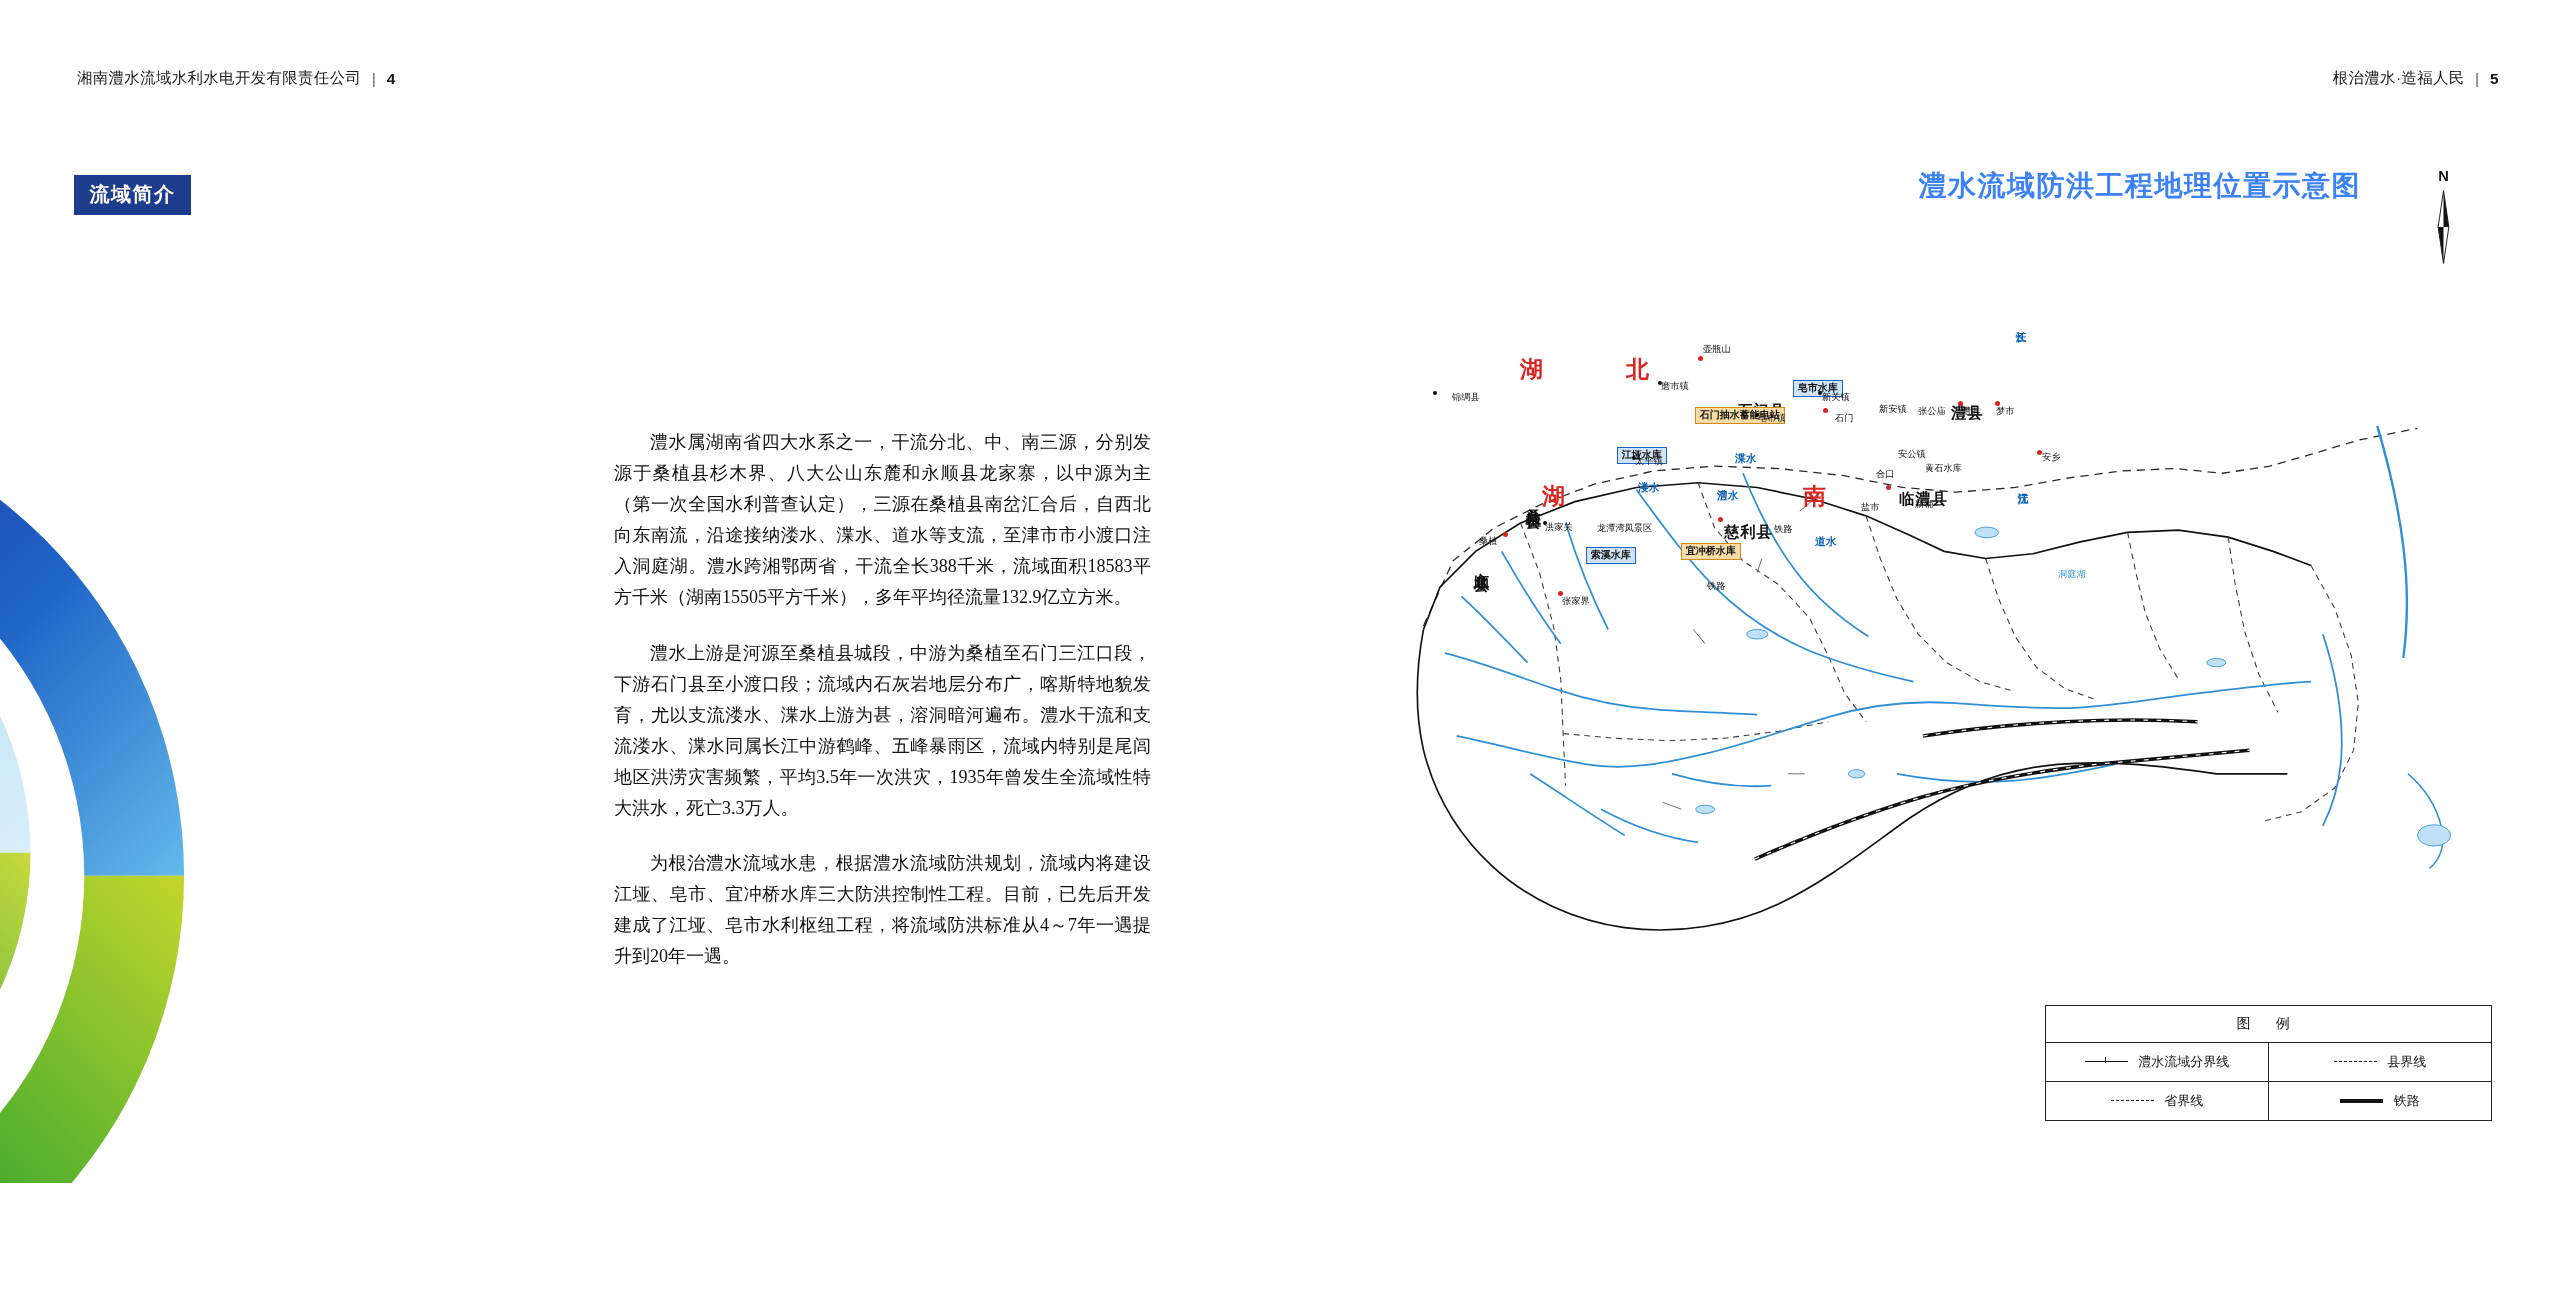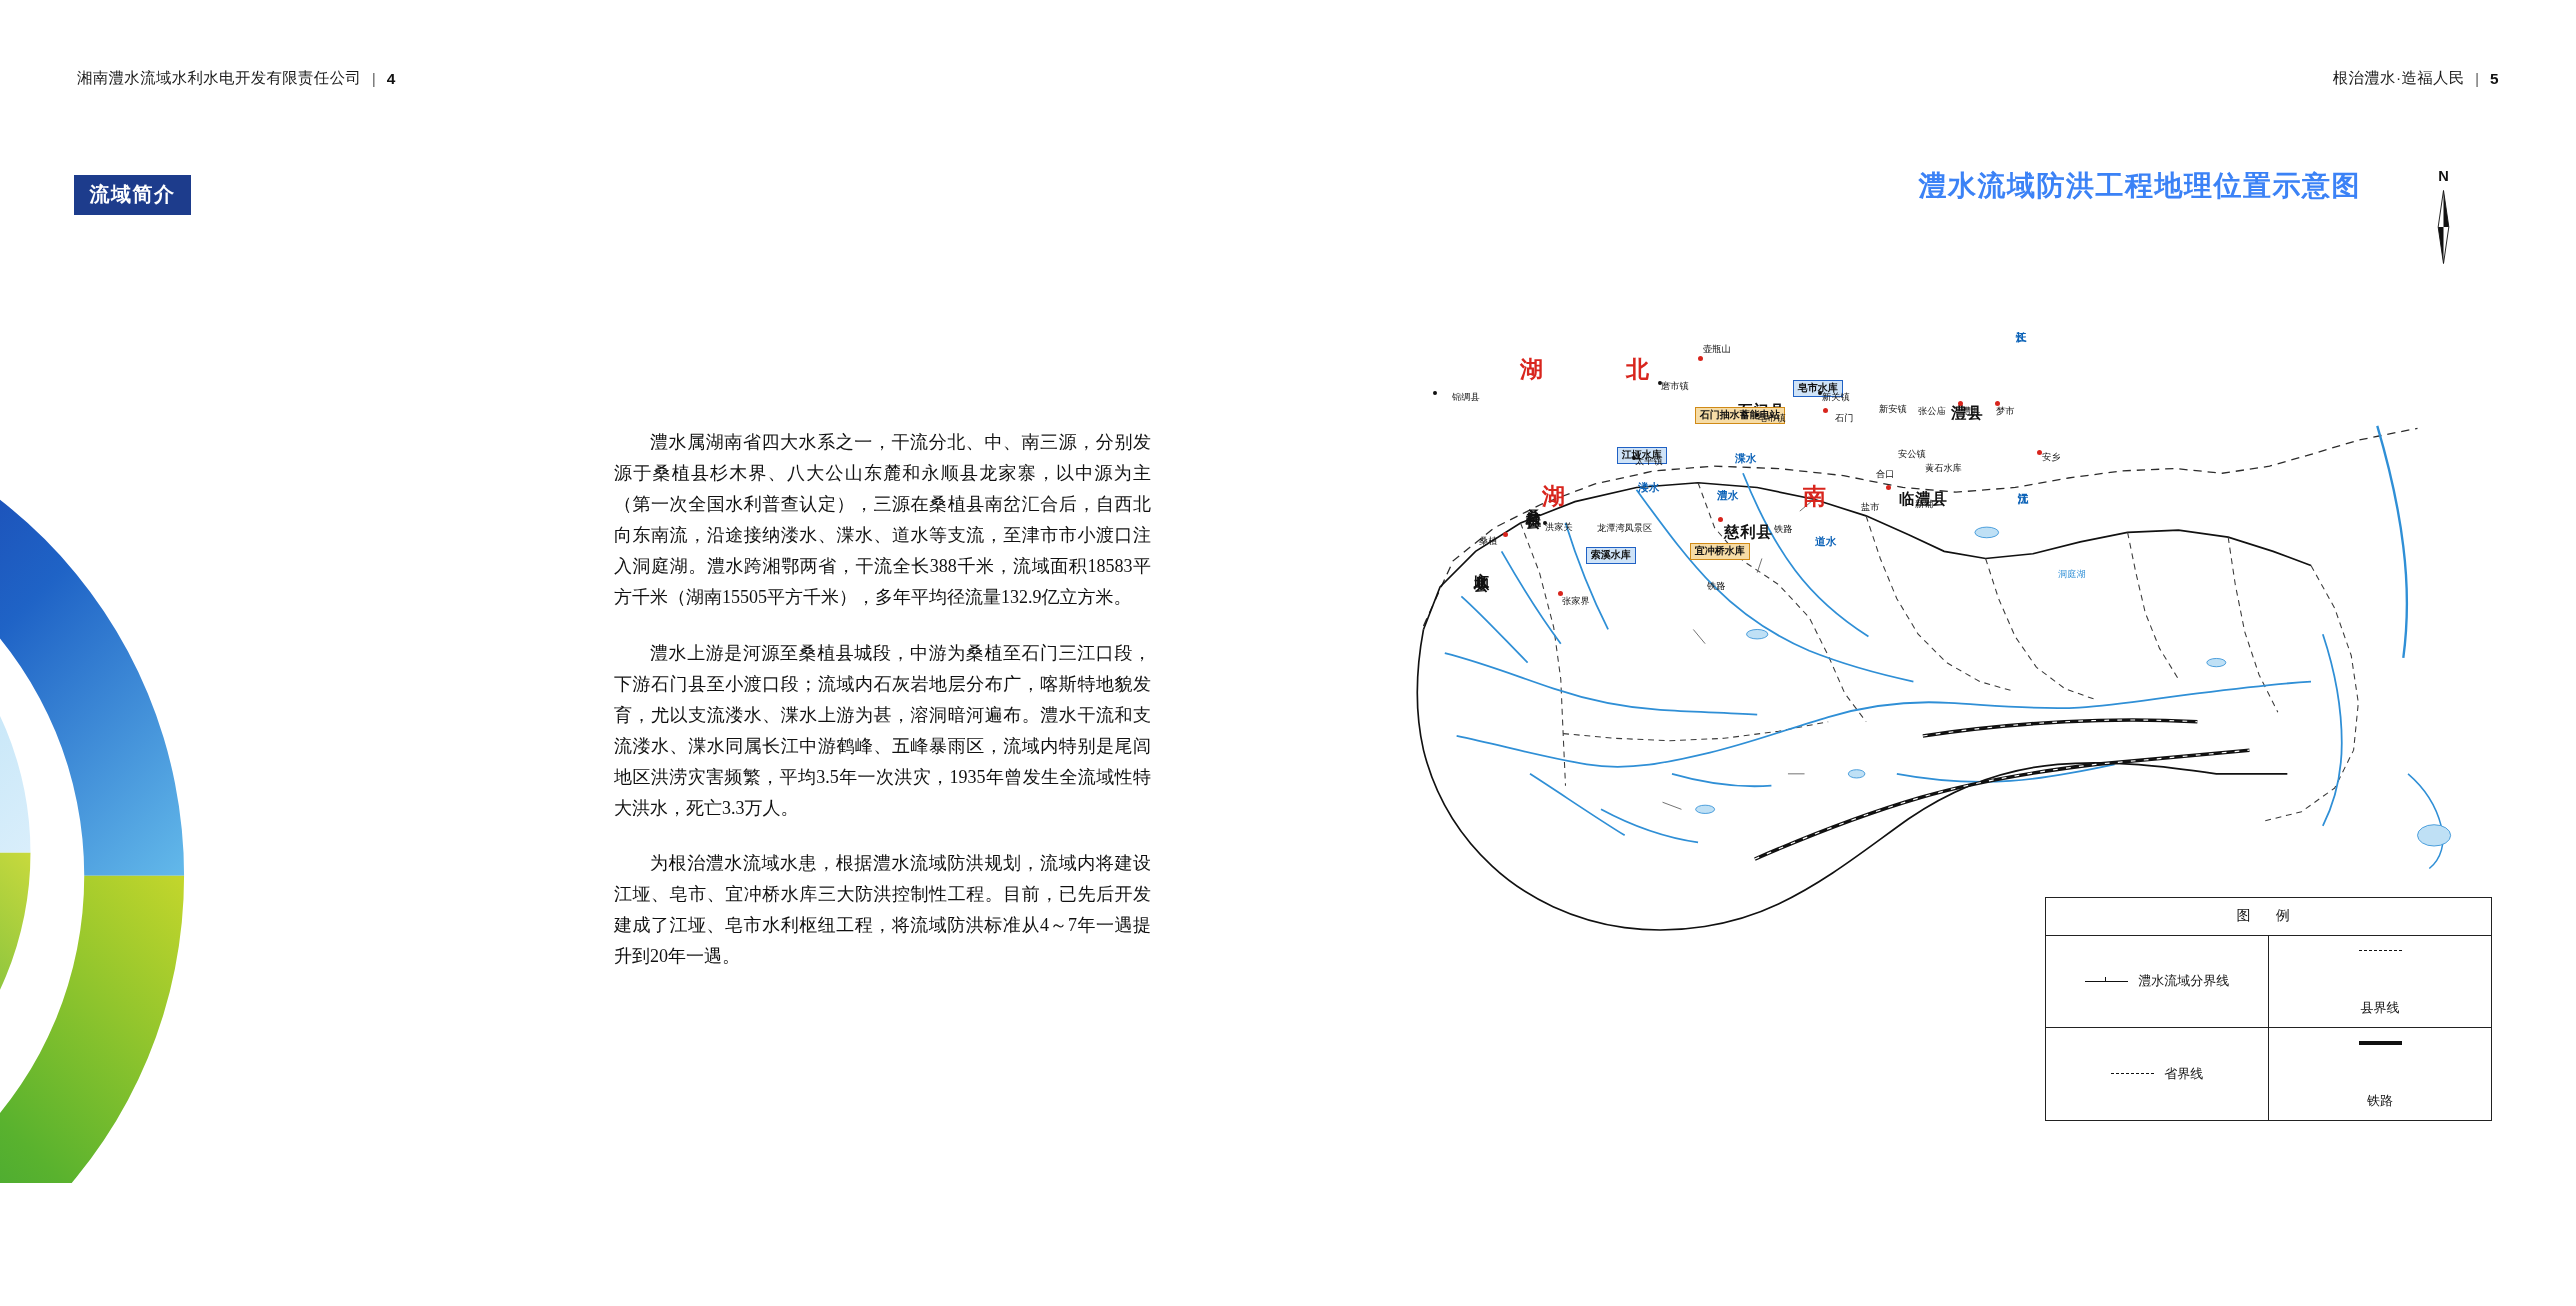--- a/index.html
+++ b/index.html
@@ -221,21 +221,21 @@
   .legend .lrow:first-child { border-top: none; }
   .legend .lcell {
     flex: 1 1 50%;
     display: flex;
     align-items: center;
     justify-content: center;
     gap: 10.7px;
     padding: 10px 6.1px;
     min-height: 17px;
   }
-  .legend .lcell + .lcell { border-left: 0.8px solid #222222; flex-direction: column; }
+  .legend .lcell + .lcell { border-left: 0.8px solid #222222; }
   .legend .title-cell {
     flex: 1 1 100%;
     justify-content: center;
     letter-spacing: 10.7px;
     font-size: 14px;
     padding: 9.2px 6.1px;
   }
   .sym { width: 43px; height: 10.7px; position: relative; flex: 0 0 43px; }
   .sym i { position: absolute; left: 0; right: 0; top: 4.6px; display: block; }
   .sym-basin i {
@@ -420,21 +420,21 @@
       <div class="mlab county" style="left:349px; top:96px;">石门县</div>
       <div class="mlab county" style="left:563px; top:98px;">澧县</div>
       <div class="mlab county" style="left:511px; top:184px;">临澧县</div>
       <div class="mlab county" style="left:336px; top:217px;">慈利县</div>
       <div class="mlab county-v" style="left:138px; top:190px;">桑植县</div>
       <div class="mlab county-v" style="left:86px; top:253px;">永顺县</div>
 
       <div class="mlab resbox" style="left:405px; top:73px;">皂市水库</div>
       <div class="mlab resbox orange" style="left:307px; top:100px;">石门抽水蓄能电站</div>
       <div class="mlab resbox" style="left:229px; top:140px;">江垭水库</div>
-      <div class="mlab resbox orange" style="left:293px; top:236px;margin-left:9px;">宜冲桥水库</div>
+      <div class="mlab resbox orange" style="left:293px; top:236px;">宜冲桥水库</div>
       <div class="mlab resbox" style="left:198px; top:240px;">索溪水库</div>
 
       <div class="mlab town" style="left:48px; top:86px;margin-left:16px;">锦绸县</div>
       <div class="mlab town" style="left:315px; top:38px;">壶瓶山</div>
       <div class="mlab town" style="left:273px; top:75px;">磨市镇</div>
       <div class="mlab town" style="left:434px; top:86px;">新关镇</div>
       <div class="mlab town" style="left:370px; top:107px;text-align:right;">皂市镇</div>
       <div class="mlab town" style="left:447px; top:107px;">石门</div>
       <div class="mlab town" style="left:491px; top:98px;font-family:Liberation Serif, serif;">新安镇</div>
       <div class="mlab town" style="left:530px; top:100px;">张公庙</div>

